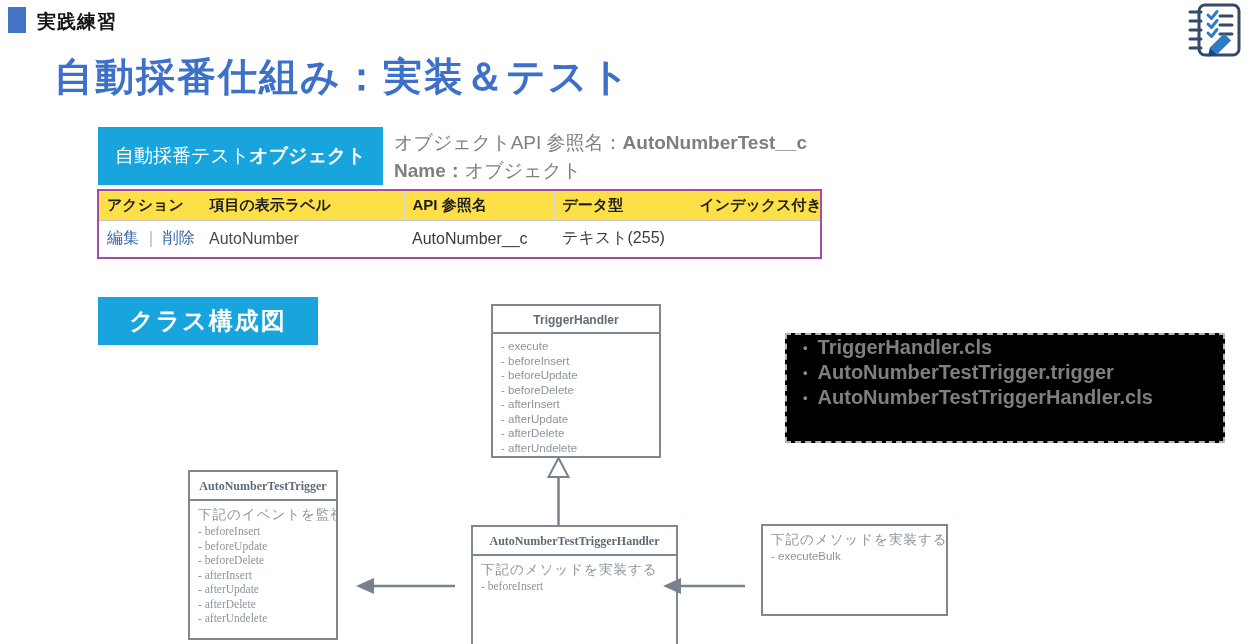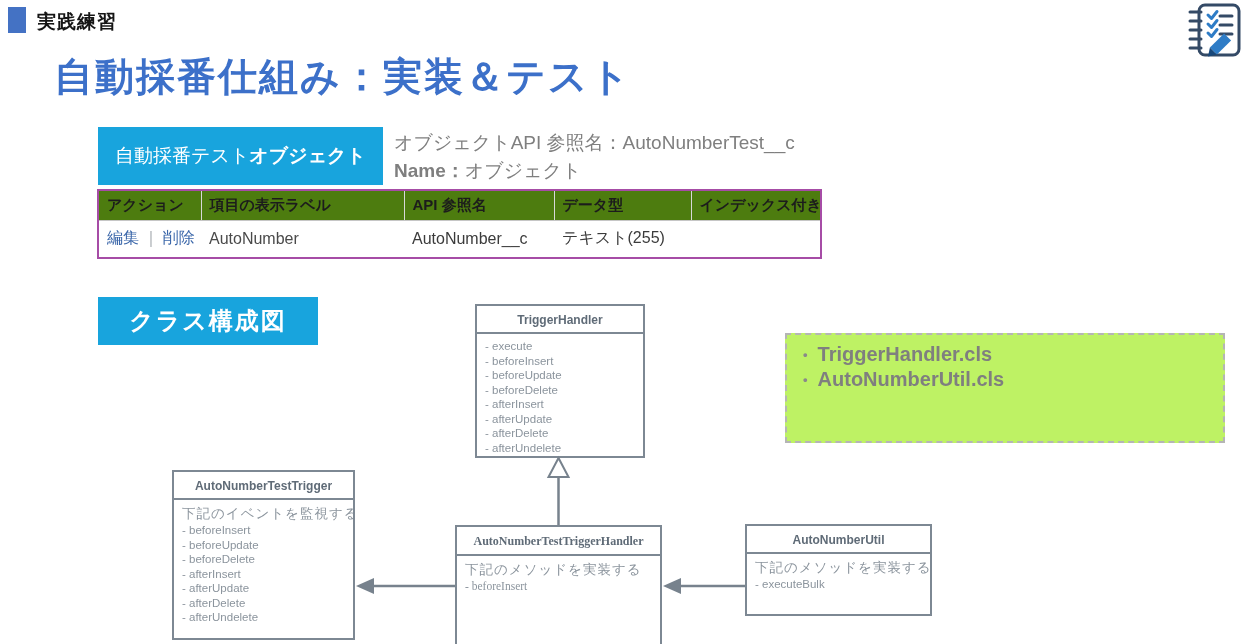--- a/index.html
+++ b/index.html
@@ -16,71 +16,71 @@
   .note-icon{right:5px;top:2px;width:62px;height:56px;}
   .page-title{left:54px;top:50px;font-size:39px;font-weight:800;color:#3c70c9;letter-spacing:2px;white-space:nowrap;}
 
   
   .obj-label{
     left:98px;top:127px;width:285px;height:58px;background:#18a4dd;color:#ffffff;
     font-size:19px;display:flex;align-items:center;justify-content:center;white-space:nowrap;
   }
   .obj-label .bold{font-weight:bold;}
   .obj-info{left:394px;top:129px;font-size:19px;color:#7f7f7f;line-height:28px;white-space:nowrap;}
-  .obj-info .val{font-weight:normal;}
+  .obj-info .val{font-weight:bold;}
   .obj-info .lbl-strong{font-weight:bold;}
 
   
   .field-table{
     left:97px;top:189px;width:723px;border-collapse:collapse;table-layout:fixed;
     border:2px solid #a64ca6;background:#ffffff;
   }
   .field-table th{
-    background:#4d7c0f;font-size:15px;font-weight:bold;color:#1c1c1c;text-align:left;
+    background:#fde047;font-size:15px;font-weight:bold;color:#1c1c1c;text-align:left;
     padding:5px 8px;border-right:1px solid #d8d8d8;border-bottom:1px solid #c6c6c6;
     white-space:nowrap;overflow:hidden;
   }
   .field-table th:last-child{border-right:none;}
   .field-table td{
     font-size:16px;color:#3b3b3b;padding:7px 8px 8px;white-space:nowrap;overflow:hidden;vertical-align:middle;
   }
   .link-blue{color:#3a66a9;cursor:pointer;}
   .sep-gray{color:#9aa0a6;padding:0 4px;}
   .u-link{color:#4a4a4a;cursor:pointer;}
 
   
   .section-label{
     left:98px;top:297px;width:220px;height:48px;background:#18a4dd;color:#ffffff;
     font-size:24px;font-weight:bold;display:flex;align-items:center;justify-content:center;letter-spacing:2px;
   }
 
   
   .files-box{
-    left:785px;top:333px;width:440px;height:110px;background:#bef264;border:2px dashed #b5b5b5;
-    box-sizing:border-box;padding:7px 12px 6px;
+    left:785px;top:333px;width:440px;height:110px;background:#000000;border:2px dashed #b5b5b5;
+    box-sizing:border-box;padding:0 12px 6px;
   }
   .files-box ul{margin:0;padding:0;list-style:none;}
   .files-box li{
     font-size:20px;font-weight:bold;color:#7f7f7f;line-height:24px;white-space:nowrap;
   }
   .files-box li::before{content:"•";font-size:13px;margin:0 10px 0 4px;vertical-align:2px;color:#8a8a8a;}
 
   
   .cls-box{
     position:absolute;border:2px solid #7d8893;background:#ffffff;box-sizing:border-box;
-    color:#8b949d;overflow:hidden;
+    color:#8b949d;overflow:hidden;margin-left:16px;
   }
   .cls-box .hd{
     display:block;font-size:12px;font-weight:bold;color:#5f6b77;text-align:center;
     padding:7px 2px 5px;border-bottom:2px solid #7d8893;white-space:nowrap;
   }
   .cls-box .bd{padding:5px 8px;font-size:11.5px;line-height:14.5px;}
   .cls-box .note{font-size:13.5px;line-height:18px;letter-spacing:1px;white-space:nowrap;}
   #box-triggerhandler{left:475px;top:304px;width:170px;height:154px;}
-  #box-testtrigger{left:172px;top:470px;width:183px;height:170px;}
+  #box-testtrigger{left:172px;top:470px;width:150px;height:170px;font-family:Liberation Serif, serif;}
   #box-handler{left:455px;top:525px;width:207px;height:124px;font-family:Liberation Serif, serif;}
   #box-util{left:745px;top:524px;width:187px;height:92px;}
 
   .arrow-layer{left:0;top:0;width:1252px;height:644px;pointer-events:none;}
 </style>
 </head>
 <body>
 
 <div class="abs kicker-square"></div>
 <div class="abs kicker-label">実践練習</div>
@@ -153,21 +153,22 @@
       <td></td>
     </tr>
   </tbody>
 </table>
 
 <div class="abs section-label">クラス構成図</div>
 
 <div class="abs files-box">
   <ul>
     <li>TriggerHandler.cls</li>
-    <li>AutoNumberUtil.cls</li>
+    <li>AutoNumberTestTrigger.trigger</li>
+    <li>AutoNumberTestTriggerHandler.cls</li>
   </ul>
 </div>
 
 <div class="cls-box" id="box-triggerhandler">
   <span class="hd">TriggerHandler</span>
   <div class="bd">
     <div>- execute</div>
     <div>- beforeInsert</div>
     <div>- beforeUpdate</div>
     <div>- beforeDelete</div>
@@ -194,21 +195,20 @@
 
 <div class="cls-box" id="box-handler">
   <span class="hd">AutoNumberTestTriggerHandler</span>
   <div class="bd">
     <div class="note">下記のメソッドを実装する</div>
     <div>- beforeInsert</div>
   </div>
 </div>
 
 <div class="cls-box" id="box-util">
-  <span class="hd">AutoNumberUtil</span>
   <div class="bd">
     <div class="note">下記のメソッドを実装する</div>
     <div>- executeBulk</div>
   </div>
 </div>
 
 <svg class="abs arrow-layer" viewBox="0 0 1252 644">
   <g stroke="#77828d" stroke-width="2.5" fill="none">
     <line x1="558.5" y1="525" x2="558.5" y2="477"></line>
     <line x1="455" y1="586" x2="371" y2="586"></line>

